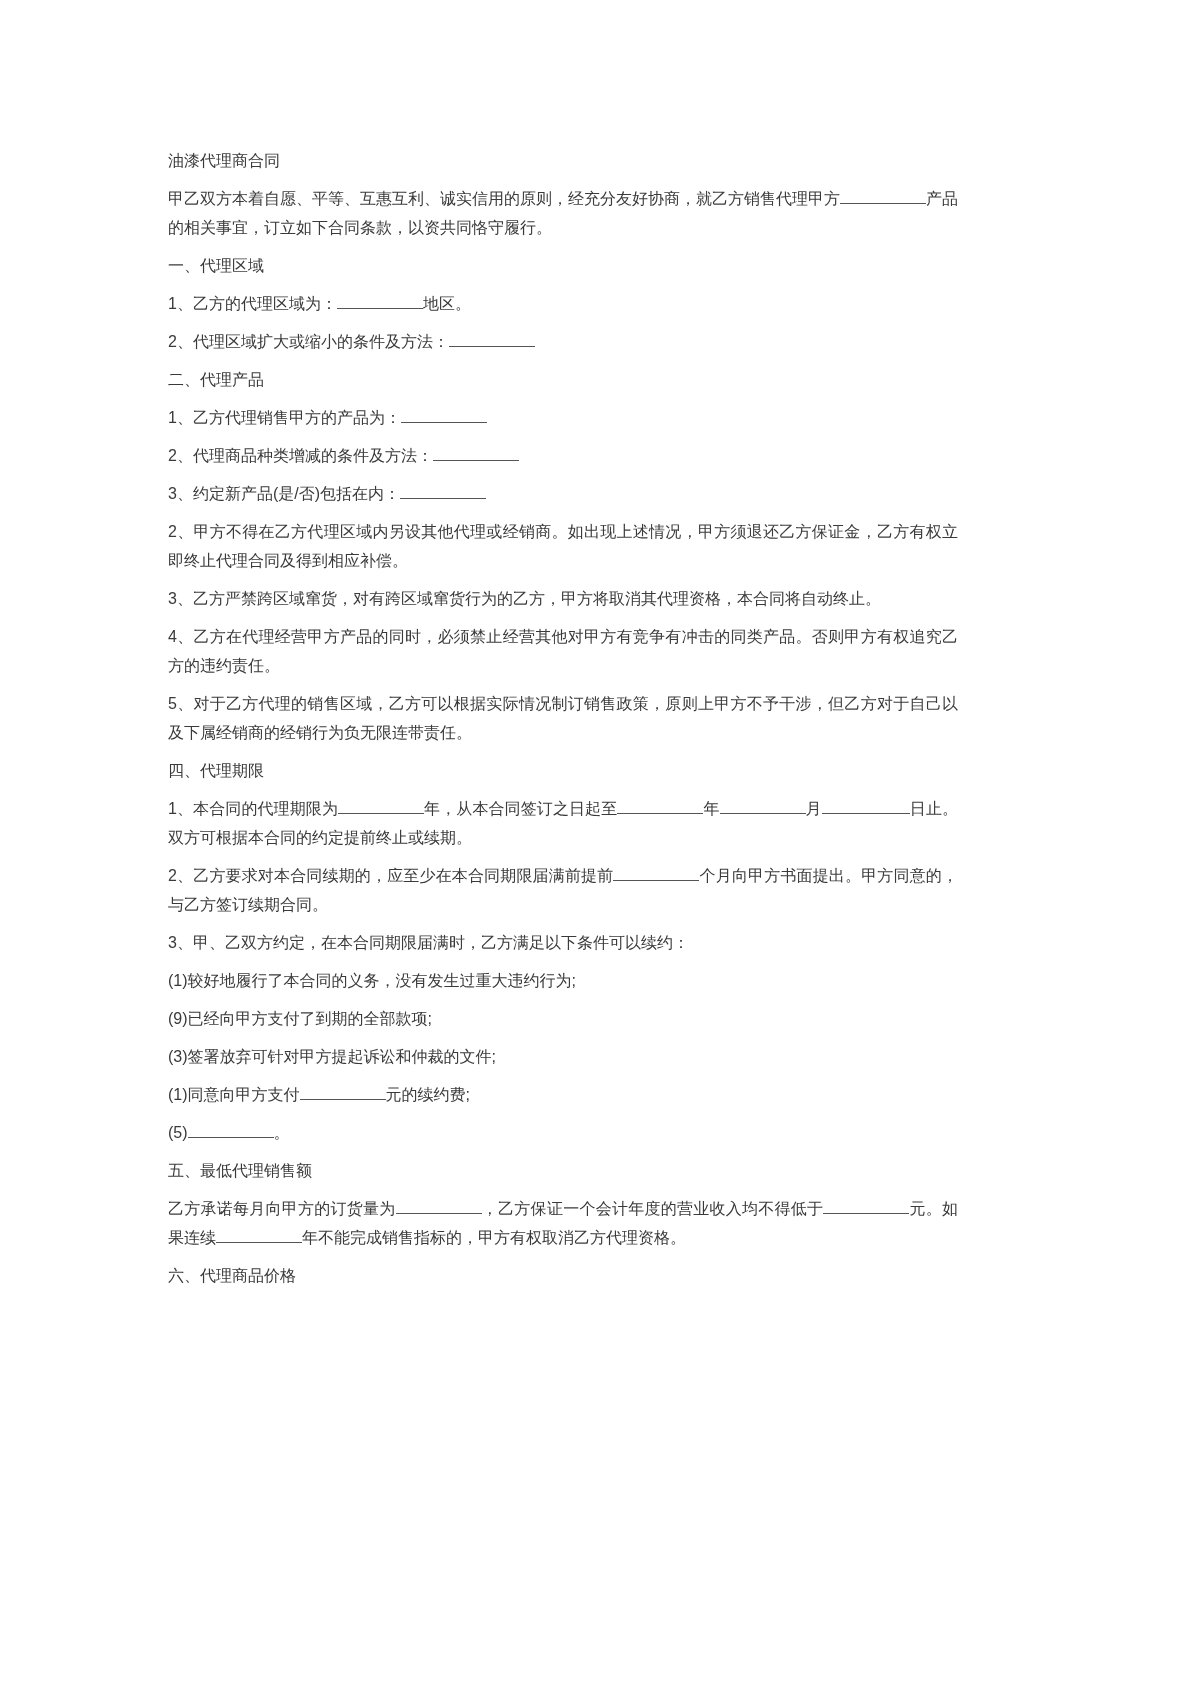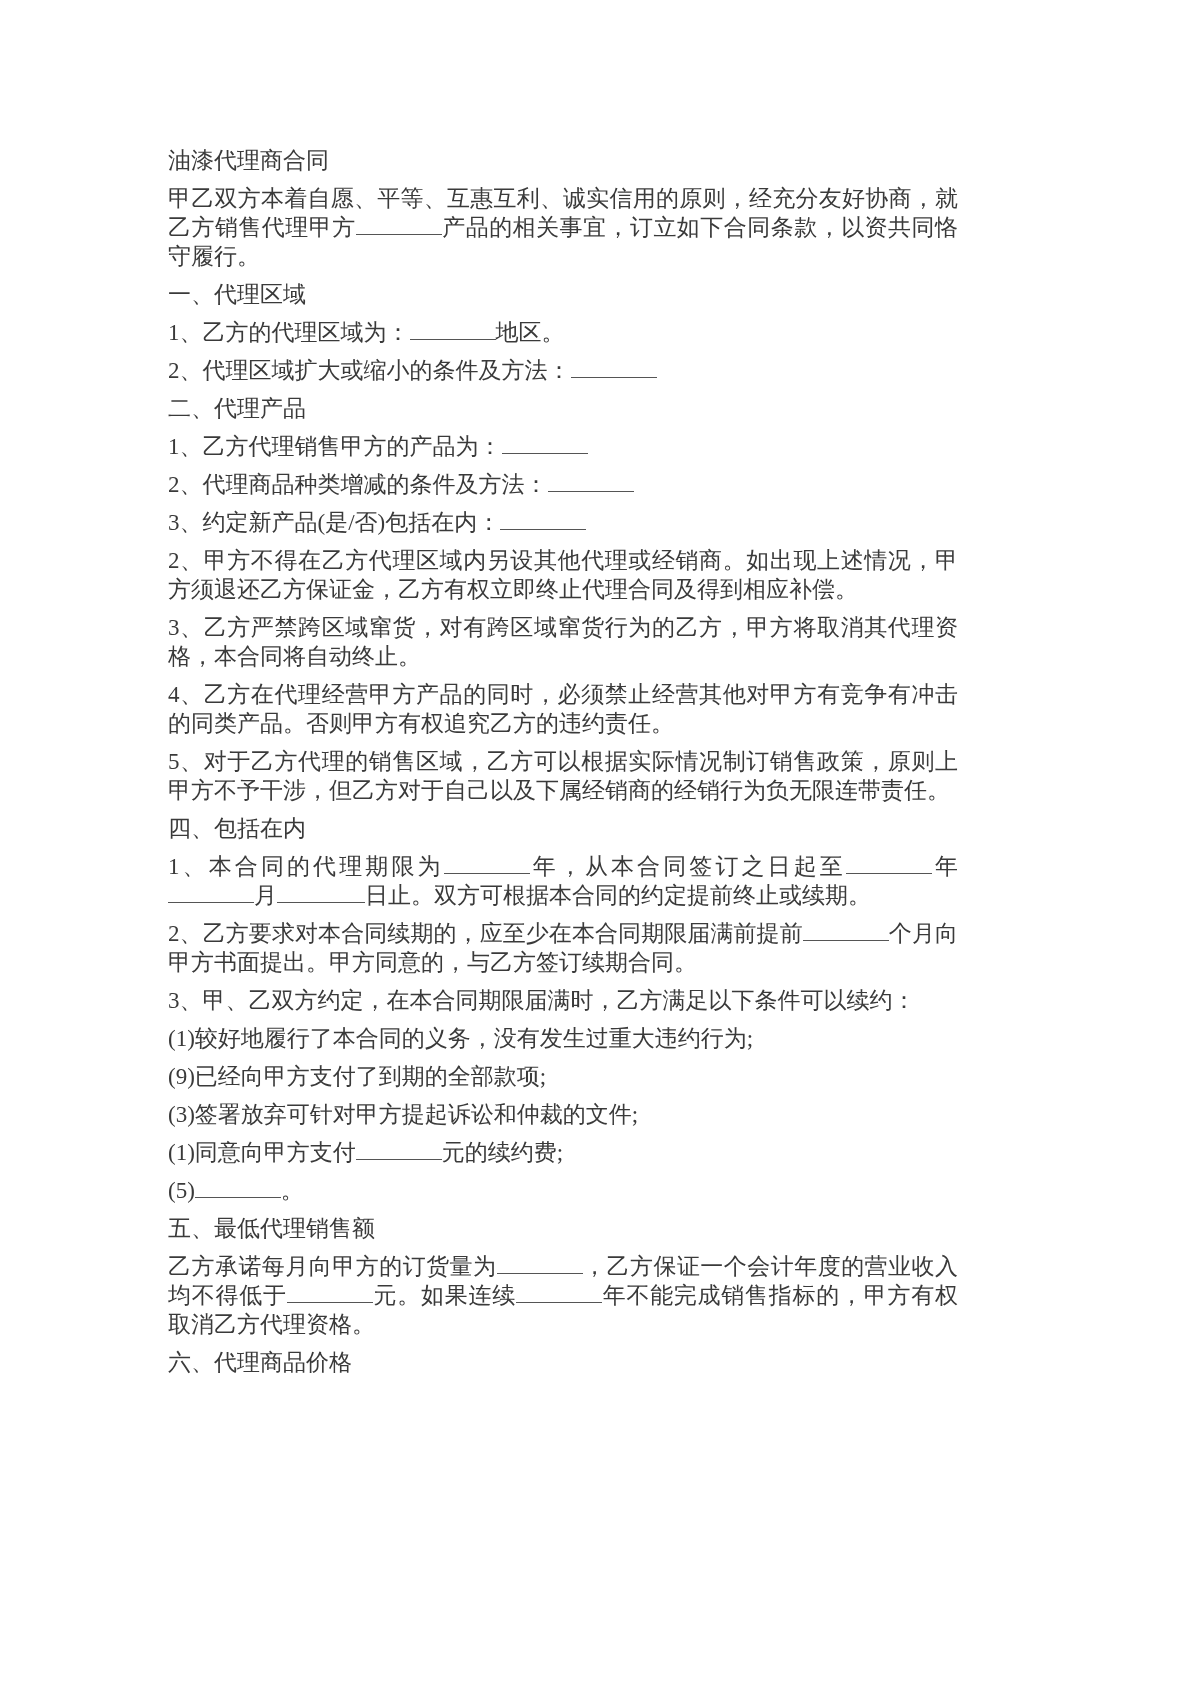--- a/index.html
+++ b/index.html
@@ -1,20 +1,20 @@
 <!DOCTYPE html>
 <html><head>
 <meta charset="utf-8">
 <style>
   html, body { margin:0; padding:0; background:#ffffff; }
   body { width:1190px; height:1683px; position:relative; overflow:hidden; }
   .page {
     position:absolute; left:168px; top:146px; width:790px;
-    font-family:Liberation Serif, serif;
-    font-size:23px; color:#3a3a3a; line-height:29px;
+    font-family:Liberation Sans, sans-serif;
+    font-size:16px; color:#3a3a3a; line-height:29px;
   }
   .p { margin:0 0 9px 0; text-align:justify; text-align-last:left; word-break:break-all; }
   .title { margin-bottom:9px; }
   .blank { display:inline-block; border-bottom:1px solid #555; height:18px; vertical-align:baseline; }
   .b9 { width:86px; }
   .b3 { width:30px; }
   .b6 { width:58px; }
 </style>
 </head>
 <body>
@@ -31,21 +31,21 @@
   <p class="p">二、代理产品</p>
   <p class="p"><span>1、乙方代理销售甲方的产品为：</span><span class="blank b9"></span></p>
   <p class="p"><span>2、代理商品种类增减的条件及方法：</span><span class="blank b9"></span></p>
   <p class="p"><span>3、约定新产品(是/否)包括在内：</span><span class="blank b9"></span></p>
 
   <p class="p">2、甲方不得在乙方代理区域内另设其他代理或经销商。如出现上述情况，甲方须退还乙方保证金，乙方有权立即终止代理合同及得到相应补偿。</p>
   <p class="p">3、乙方严禁跨区域窜货，对有跨区域窜货行为的乙方，甲方将取消其代理资格，本合同将自动终止。</p>
   <p class="p">4、乙方在代理经营甲方产品的同时，必须禁止经营其他对甲方有竞争有冲击的同类产品。否则甲方有权追究乙方的违约责任。</p>
   <p class="p">5、对于乙方代理的销售区域，乙方可以根据实际情况制订销售政策，原则上甲方不予干涉，但乙方对于自己以及下属经销商的经销行为负无限连带责任。</p>
 
-  <p class="p">四、包括在内</p>
+  <p class="p">四、代理期限</p>
   <p class="p"><span>1、本合同的代理期限为</span><span class="blank b9"></span><span>年，从本合同签订之日起至</span><span class="blank b9"></span><span>年</span><span class="blank b9"></span><span>月</span><span class="blank b3"></span><span class="blank b6"></span><span>日止。双方可根据本合同的约定提前终止或续期。</span></p>
   <p class="p"><span>2、乙方要求对本合同续期的，应至少在本合同期限届满前提前</span><span class="blank b9"></span><span>个月向甲方书面提出。甲方同意的，与乙方签订续期合同。</span></p>
   <p class="p">3、甲、乙双方约定，在本合同期限届满时，乙方满足以下条件可以续约：</p>
   <p class="p">(1)较好地履行了本合同的义务，没有发生过重大违约行为;</p>
   <p class="p">(9)已经向甲方支付了到期的全部款项;</p>
   <p class="p">(3)签署放弃可针对甲方提起诉讼和仲裁的文件;</p>
   <p class="p"><span>(1)同意向甲方支付</span><span class="blank b9"></span><span>元的续约费;</span></p>
   <p class="p"><span>(5)</span><span class="blank b9"></span><span>。</span></p>
 
   <p class="p">五、最低代理销售额</p>

